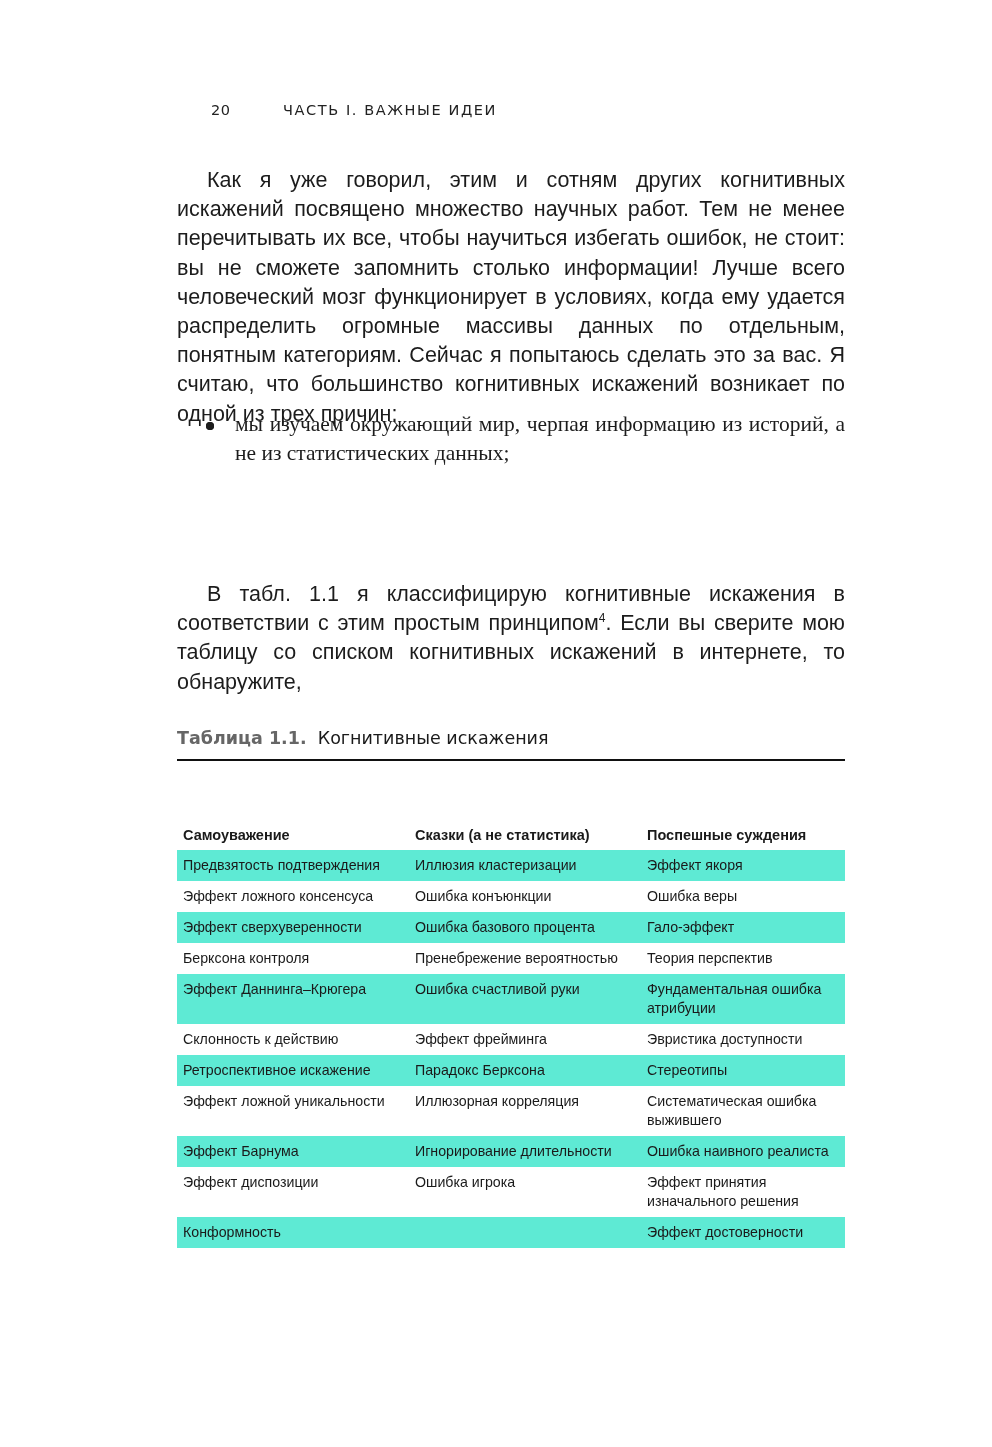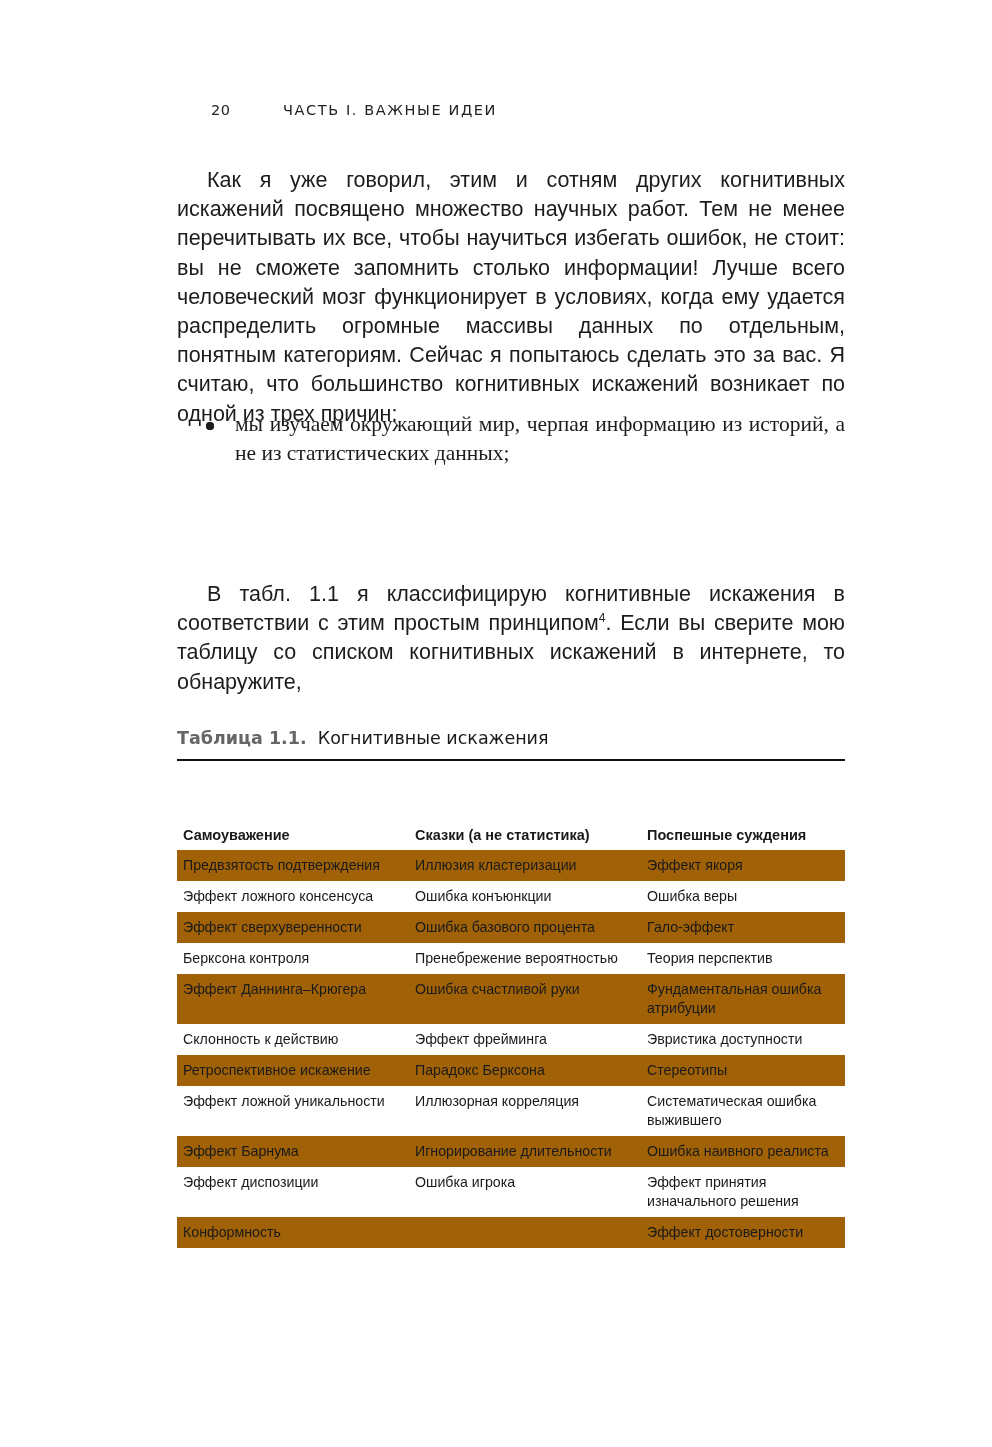--- a/index.html
+++ b/index.html
@@ -15,21 +15,21 @@
   .p2 { top: 580px; }
   .p2 sup { font-size: 12px; vertical-align: 8px; line-height: 0; }
   .caption { position: absolute; top: 688px; left: 177px; font-family: "DejaVu Sans", sans-serif; font-size: 17.5px; color: #1a1a1a; white-space: nowrap; margin-top: 40px; }
   .caption .lbl { color: #666; font-weight: bold; }
   .rule { position: absolute; top: 759px; left: 177px; width: 668px; height: 1.5px; background: #111; }
   table.bias { position: absolute; top: 780px; left: 177px; width: 668px; border-collapse: collapse; font-family: "Liberation Sans", sans-serif; font-size: 14.2px; color: #1a1a1a; margin-top: 39px; }
   table.bias th { text-align: left; font-weight: bold; height: 31px; padding: 0 0 0 6px; vertical-align: middle; font-size: 14.5px; }
   table.bias td { padding: 6px 0 6px 6px; vertical-align: top; line-height: 19px; }
   table.bias th:nth-child(1), table.bias td:nth-child(1) { width: 226px; }
   table.bias th:nth-child(2), table.bias td:nth-child(2) { width: 226px; }
-  table.bias tr.shade td { background: #a16207; }
+  table.bias tr.shade td { background: #5eead4; }
 </style>
 </head>
 <body>
 
 <div class="runhead">
   <span class="pg">20</span><span>ЧАСТЬ I.  ВАЖНЫЕ ИДЕИ</span>
 </div>
 
 <div class="body-text p1">
   <p>Как я уже говорил, этим и сотням других когнитивных искажений посвящено множество научных работ. Тем не менее перечитывать их все, чтобы научиться избегать ошибок, не стоит: вы не сможете запомнить столько информации! Лучше всего человеческий мозг функционирует в условиях, когда ему удается распределить огромные массивы данных по отдельным, понятным категориям. Сейчас я попытаюсь сделать это за вас. Я считаю, что большинство когнитивных искажений возникает по одной из трех причин:</p>

